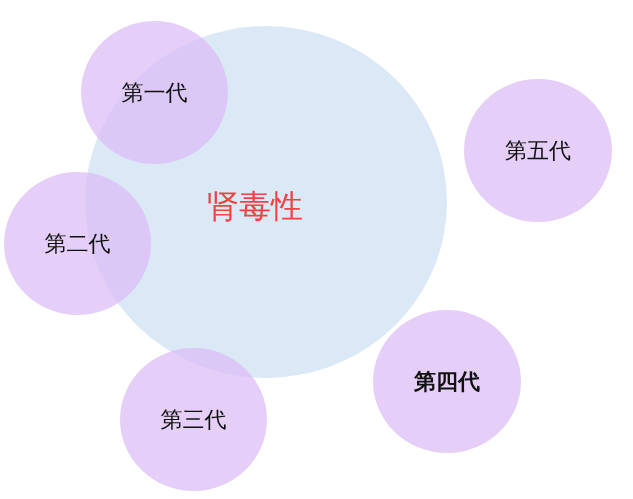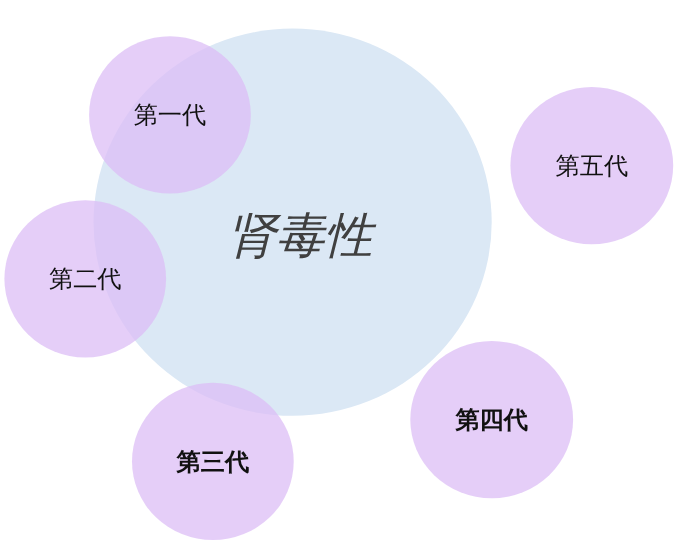--- a/index.html
+++ b/index.html
@@ -2,35 +2,35 @@
 <html><head>
 <meta charset="utf-8">
 <style>
   html, body { margin:0; padding:0; background:#ffffff; }
   body { width:633px; height:499px; position:relative; overflow:hidden;
          font-family: "DejaVu Sans", sans-serif; }
   .circle { position:absolute; border-radius:50%; display:flex; align-items:center; justify-content:center; }
   .big { background:#dbe8f5; }
   .small { background:rgba(220,190,245,0.75); }
   .label { color:#111; font-size:22px; }
-  .big-label { position:absolute; color:#404040; font-size:44px;font-style:italic; }
+  .big-label { position:absolute; color:#ef4444; font-size:32px; }
 </style>
 </head>
 <body>
 
 <div class="circle big" style="left:85px; top:26px; width:362px; height:352px;"></div>
 <div class="big-label" style="left:207px; top:185px;">肾毒性</div>
 
-<div class="circle small" style="left:81px; top:33px; width:147px; height:143px;justify-content:center;">
+<div class="circle small" style="left:81px; top:21px; width:147px; height:143px;justify-content:center;">
   <span class="label">第一代</span>
 </div>
-<div class="circle small" style="left:4px; top:182px; width:147px; height:143px;text-align:center;">
+<div class="circle small" style="left:4px; top:172px; width:147px; height:143px;text-align:center;">
   <span class="label">第二代</span>
 </div>
-<div class="circle small" style="left:120px; top:348px; width:147px; height:143px;font-weight:bold;">
+<div class="circle small" style="left:120px; top:348px; width:147px; height:143px;">
   <span class="label">第三代</span>
 </div>
 <div class="circle small" style="left:373px; top:310px; width:148px; height:143px;font-weight:bold;">
   <span class="label">第四代</span>
 </div>
 <div class="circle small" style="left:464px; top:79px; width:148px; height:143px;">
   <span class="label">第五代</span>
 </div>
 
 </body></html>

